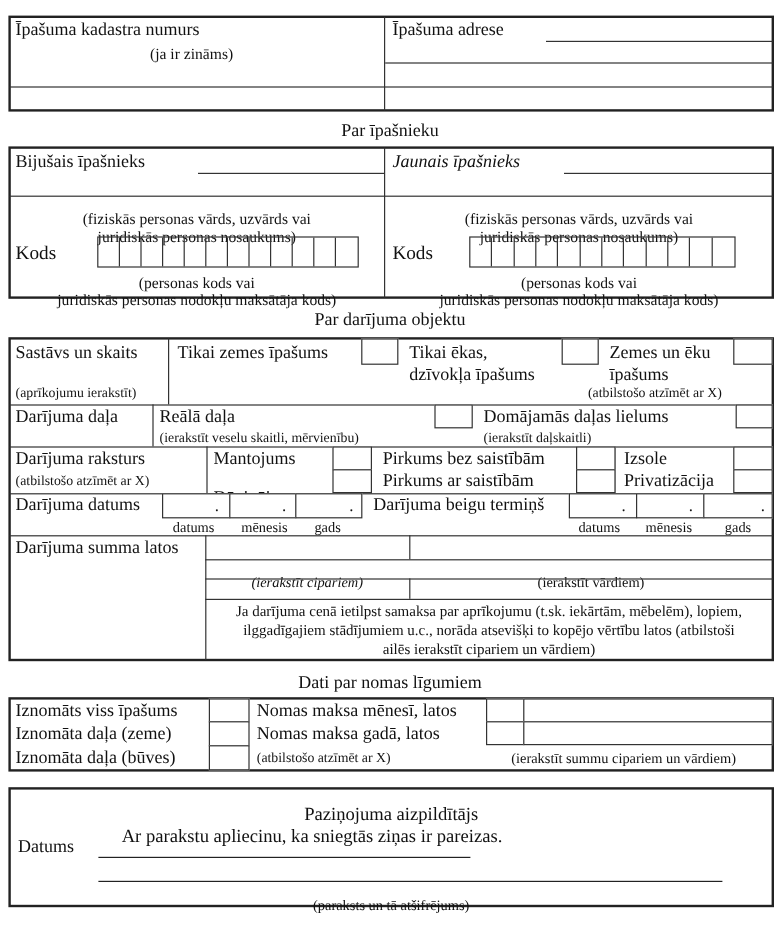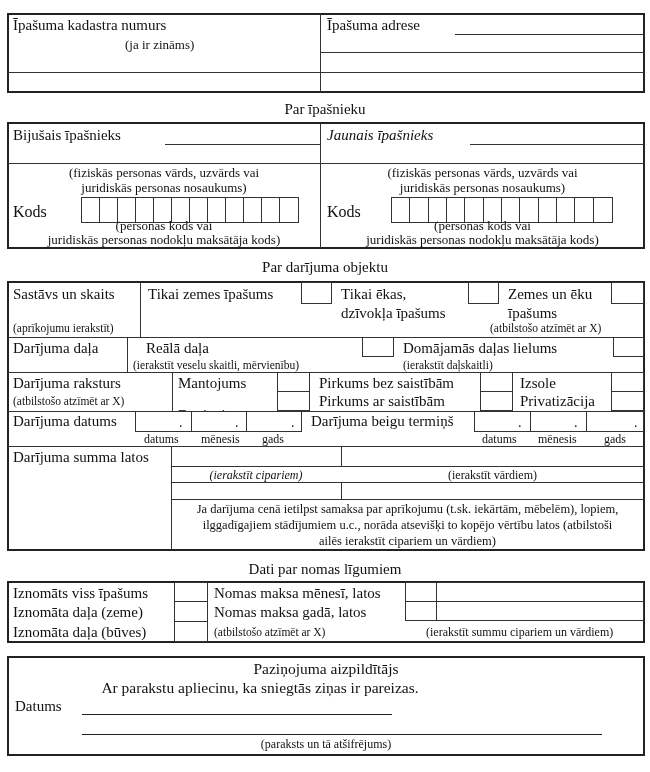--- a/index.html
+++ b/index.html
@@ -4,21 +4,21 @@
   <style>
     html, body { margin:0; padding:0; background:#fff; }
     body { width:650px; height:772px; position:relative; overflow:hidden;
            font-family:"Liberation Serif", "DejaVu Serif", serif; color:#111; }
     .abs { position:absolute; }
     .box { position:absolute; border:2px solid #222; box-sizing:border-box; }
     .hl { position:absolute; height:0; border-top:1px solid #333; }
     .vl { position:absolute; width:0; border-left:1px solid #333; }
     .t { position:absolute; white-space:nowrap; font-size:15px; line-height:17px; }
     .s { position:absolute; white-space:nowrap; font-size:12px; line-height:14px; }
-    .c { text-align:center; }
+    .c { text-align:center;margin-top:10px; }
     .cb { position:absolute; border:1px solid #333; box-sizing:border-box; background:#fff; }
     .heading { position:absolute; left:0; width:650px; text-align:center; font-size:15px; line-height:17px; }
     .kods-row { position:absolute; display:flex; height:26px; border:1px solid #333; box-sizing:border-box; }
     .kods-row span { display:block; width:21px; height:100%; border-right:1px solid #333; box-sizing:border-box; }
     .kods-row span:last-child { border-right:none; }
     .dot { position:absolute; font-size:14px; line-height:14px; }
     .para { position:absolute; font-size:12.5px; line-height:16px; text-align:center; }
   </style>
 </head>
 <body>
@@ -100,21 +100,21 @@
 <div class="t" style="left:341px;top:305px;">dzīvokļa īpašums</div>
 <div class="cb" style="left:468px;top:282px;width:31px;height:22px;"></div>
 <div class="t" style="left:508px;top:286px;">Zemes un ēku</div>
 <div class="t" style="left:508px;top:305px;">īpašums</div>
 <div class="cb" style="left:611px;top:282px;width:33px;height:22px;"></div>
 <div class="s" style="left:490px;top:321px;font-size:11.5px;">(atbilstošo atzīmēt ar X)</div>
 <div class="hl" style="left:8px;top:337px;width:636px;"></div>
 
 <div class="vl" style="left:127px;top:337px;height:35px;"></div>
 <div class="t" style="left:13px;top:340px;">Darījuma daļa</div>
-<div class="t" style="left:146px;top:340px;">Reālā daļa</div>
+<div class="t" style="left:133px;top:340px;">Reālā daļa</div>
 <div class="s" style="left:133px;top:358px;font-size:11.5px;">(ierakstīt veselu skaitli, mērvienību)</div>
 <div class="cb" style="left:362px;top:337px;width:32px;height:20px;"></div>
 <div class="t" style="left:403px;top:340px;">Domājamās daļas lielums</div>
 <div class="s" style="left:403px;top:358px;font-size:11.5px;">(ierakstīt daļskaitli)</div>
 <div class="cb" style="left:613px;top:337px;width:31px;height:20px;"></div>
 <div class="hl" style="left:8px;top:372px;width:636px;"></div>
 
 <div class="vl" style="left:172px;top:372px;height:39px;"></div>
 <div class="vl" style="left:309px;top:372px;height:39px;"></div>
 <div class="vl" style="left:512px;top:372px;height:39px;"></div>

